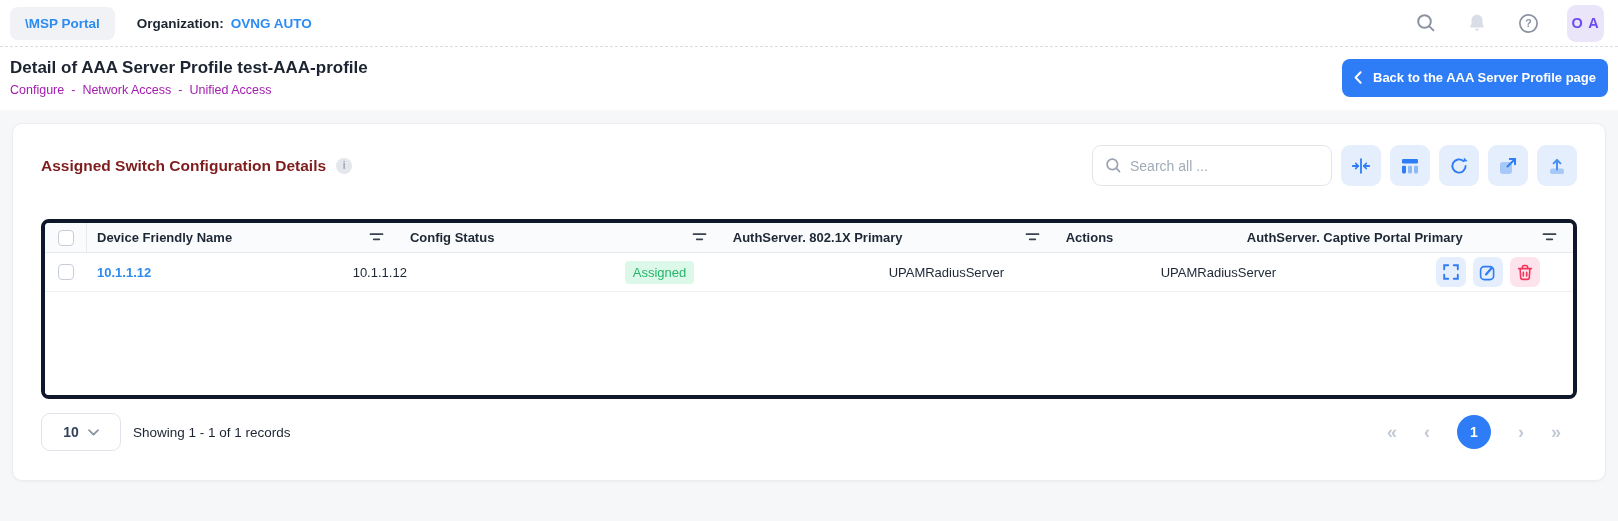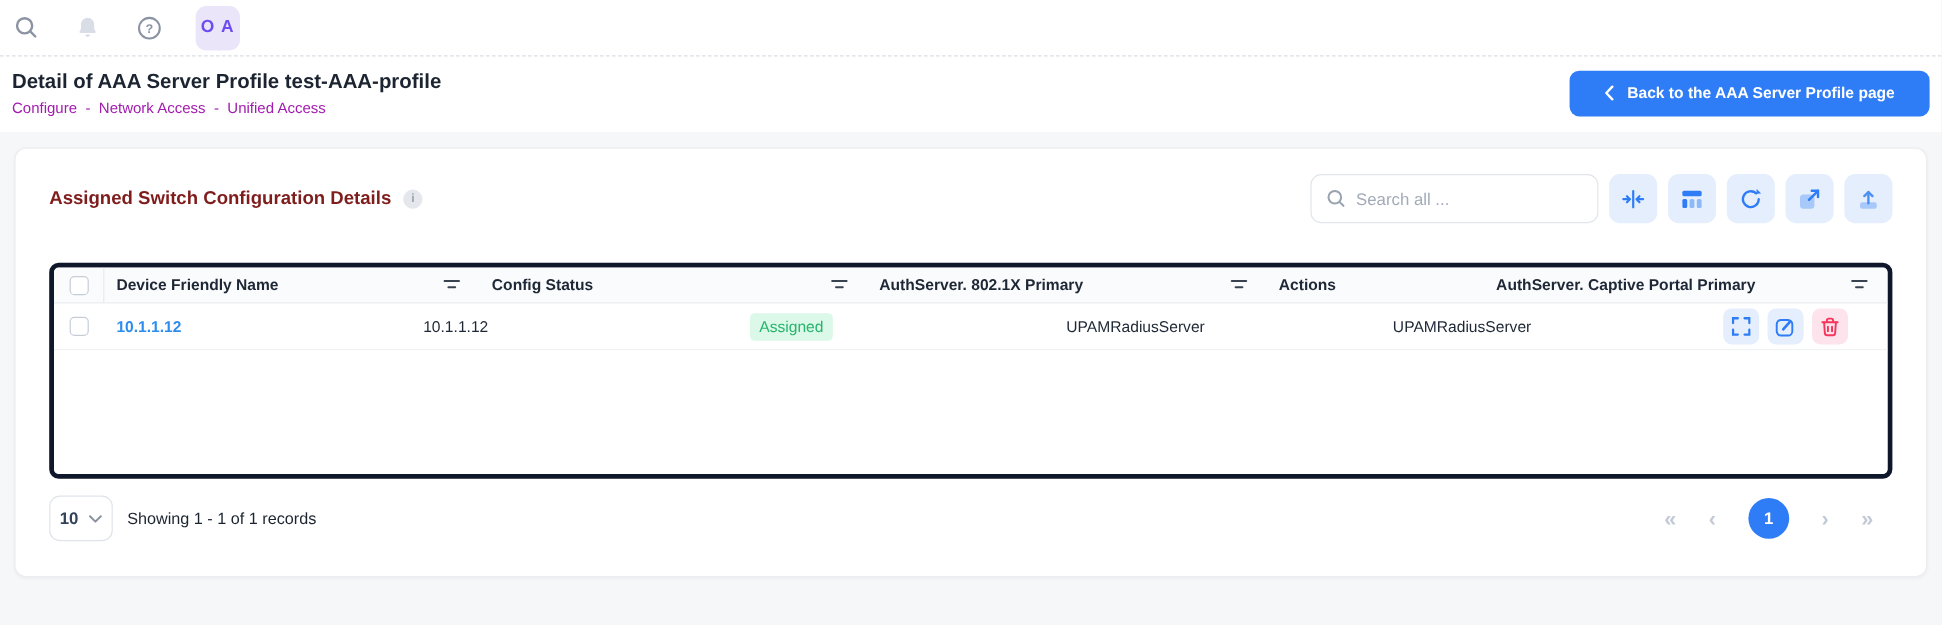--- a/index.html
+++ b/index.html
@@ -15,21 +15,21 @@
   .org-value { color: #2d8cf0; margin-left: 7px; cursor: pointer; }
   .topbar-right { display: flex; align-items: center; gap: 27px; }
   .tb-icon { display: inline-flex; align-items: center; justify-content: center; width: 24px; height: 24px; cursor: pointer; }
   .avatar { width: 37px; height: 37px; border-radius: 9px; background: #eae5f9; color: #6d4df2; font-weight: 700; font-size: 14.5px; display: flex; align-items: center; justify-content: center; letter-spacing: 1px; cursor: pointer; }
 
   
   .page-head { background: #fff; border-top: 1px dashed #d9dee5; padding: 11px 10px 13px 10px; display: flex; justify-content: space-between; align-items: center; }
   .page-title { font-size: 17px; font-weight: 700; color: #1b2430; margin-bottom: 5px; }
   .breadcrumb { font-size: 12.5px; color: #a21caf; display: flex; gap: 7px; align-items: center; }
   .breadcrumb .crumb { cursor: pointer; }
-  .back-btn { display: inline-flex; align-items: center; gap: 11px; background: #2e7cf6; color: #fff; border: none; border-radius: 8px; height: 38px; padding: 0 29px; font-family: inherit; font-size: 13px; font-weight: 700; cursor: pointer; }
+  .back-btn { display: inline-flex; align-items: center; gap: 11px; background: #2e7cf6; color: #fff; border: none; border-radius: 8px; height: 38px; padding: 0 12px; font-family: inherit; font-size: 13px; font-weight: 700; cursor: pointer; }
 
   
   .content { padding: 13px 12px 0; }
   .card { background: #fff; border: 1px solid #ededf1; border-radius: 10px; box-shadow: 0 1px 3px rgba(20,30,60,.04); height: 358px; padding: 21px 28px 18px; }
 
   .panel-head { display: flex; justify-content: space-between; align-items: center; margin-bottom: 33px; }
   .panel-title-wrap { display: flex; align-items: center; gap: 10px; }
   .panel-title { font-size: 15.5px; font-weight: 700; color: #7f1d1d; }
   .info-dot { width: 16px; height: 16px; border-radius: 50%; background: #e4e7ec; color: #9aa1ad; font-size: 10px; font-weight: 700; display: inline-flex; align-items: center; justify-content: center; }
   .head-tools { display: flex; align-items: center; gap: 9px; }
@@ -54,32 +54,38 @@
   .badge-success { background: #dcf8e8; color: #27b56d; font-size: 13px; padding: 4px 8px; border-radius: 4px; }
   .actions-cell { gap: 7px; }
   .act-btn { width: 30px; height: 30px; border-radius: 7px; border: none; display: inline-flex; align-items: center; justify-content: center; cursor: pointer; }
   .act-blue { background: #e4eefc; }
   .act-red { background: #fde3ec; }
   .tbl-empty { height: 103px; background: #fff; }
 
   
   .pager-row { margin-top: 14px; display: flex; justify-content: space-between; align-items: center; }
   .pager-left { display: flex; align-items: center; }
-  .size-select { width: 53px; height: 38px; border: 1px solid #e0e4ea; border-radius: 9px; display: flex; align-items: center; justify-content: center; gap: 9px; font-size: 14px; font-weight: 600; color: #33425b; cursor: pointer; background: #fff; }
+  .size-select { width: 80px; height: 38px; border: 1px solid #e0e4ea; border-radius: 9px; display: flex; align-items: center; justify-content: center; gap: 9px; font-size: 14px; font-weight: 600; color: #33425b; cursor: pointer; background: #fff; }
   .pager-summary { font-size: 13.5px; color: #1b2430; margin-left: 12px; }
   .pager-right { display: flex; align-items: center; gap: 27px; margin-right: 16px; }
   .pg-nav { font-size: 18px; color: #c2cad5; font-weight: 700; cursor: pointer; user-select: none; line-height: 1; }
   .pg-current { width: 34px; height: 34px; border-radius: 50%; background: #2e7cf6; color: #fff; font-size: 14px; font-weight: 700; display: flex; align-items: center; justify-content: center; cursor: pointer; }
 </style>
 </head>
 <body>
 
 <div class="screen">
 
   <div class="topbar">
+    <div class="topbar-left">
+      <div class="brand-pill">\MSP Portal</div>
+      <div class="org">
+        <span class="org-label">Organization:</span><span class="org-value">OVNG AUTO</span>
+      </div>
+    </div>
     <div class="topbar-right">
       <span class="tb-icon">
         <svg width="22" height="22" viewBox="0 0 22 22" fill="none">
             <circle cx="9.5" cy="9.5" r="6.3" stroke="#8b93a2" stroke-width="2"></circle>
             <path d="M14.4 14.4l4 4" stroke="#8b93a2" stroke-width="2" stroke-linecap="round"></path>
           </svg>
       </span>
       <span class="tb-icon">
         <svg width="22" height="22" viewBox="0 0 24 24">
             <path fill="#d8dde6" d="M12 3c-3.3 0-6 2.7-6 6v4l-1.3 2.6c-.3.7.2 1.4.9 1.4h12.8c.7 0 1.2-.7.9-1.4L18 13V9c0-3.3-2.7-6-6-6z"></path>

